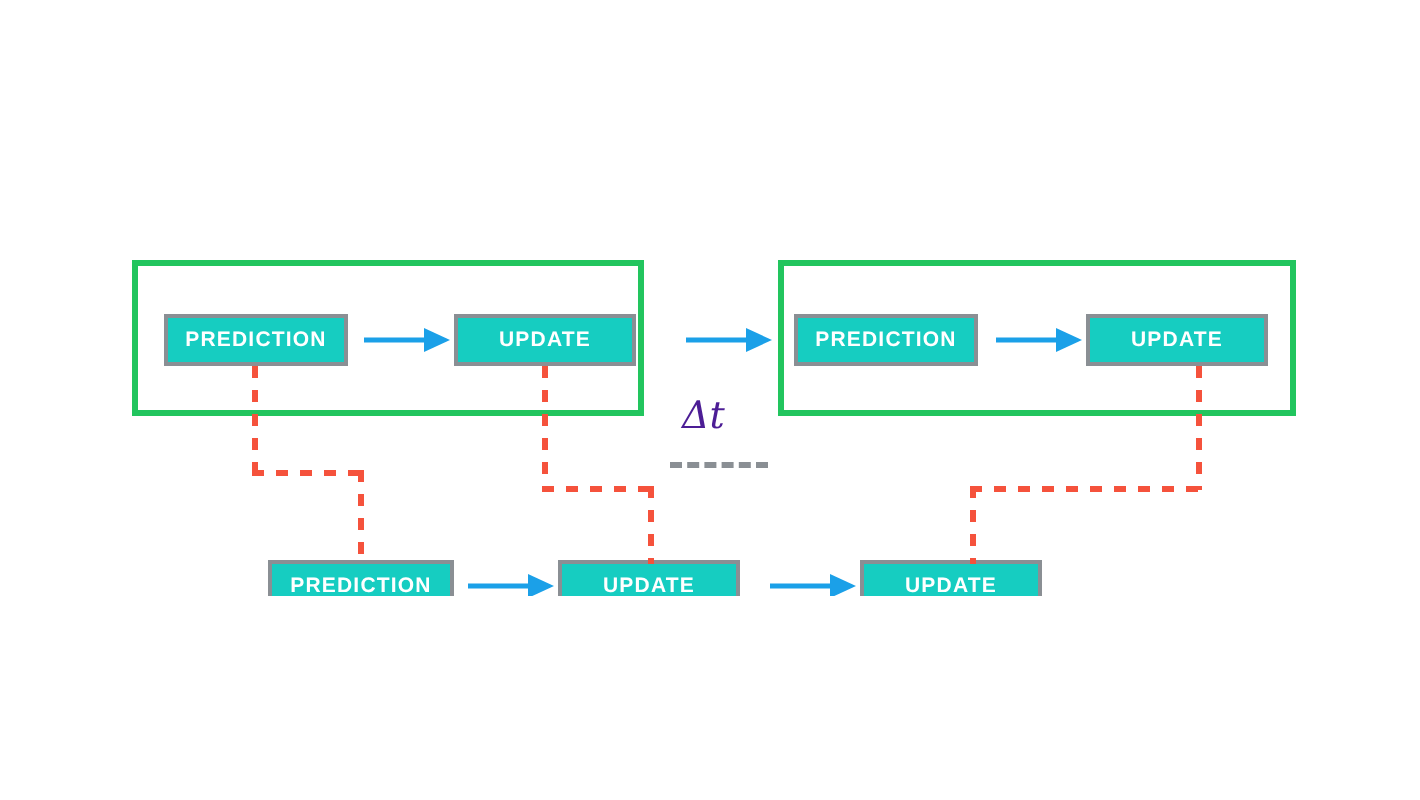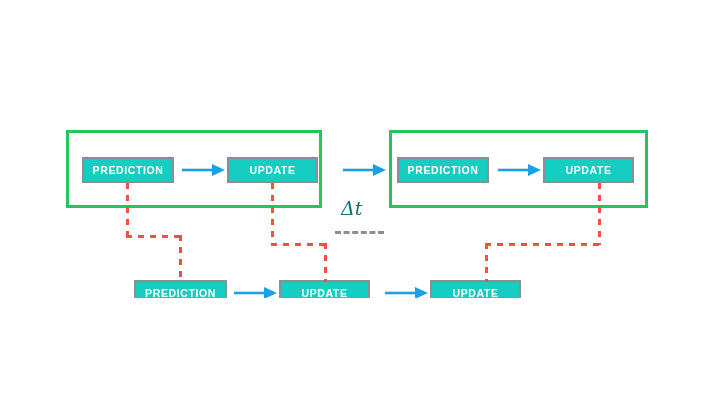--- a/index.html
+++ b/index.html
@@ -39,21 +39,21 @@
     white-space: nowrap;
   }
   .arrow {
     position: absolute;
   }
   .dt-label {
     position: absolute;
     font-family: "DejaVu Serif", serif;
     font-style: italic;
     font-size: 19px;
-    color: #0f766e;
+    color: #4c1d95;
     white-space: nowrap;
   }
   .dt-rule {
     position: absolute;
     border-top: 3px dashed #8a8f94;
     height: 0;
   }
   .seg-h {
     position: absolute;
     height: 3px;

